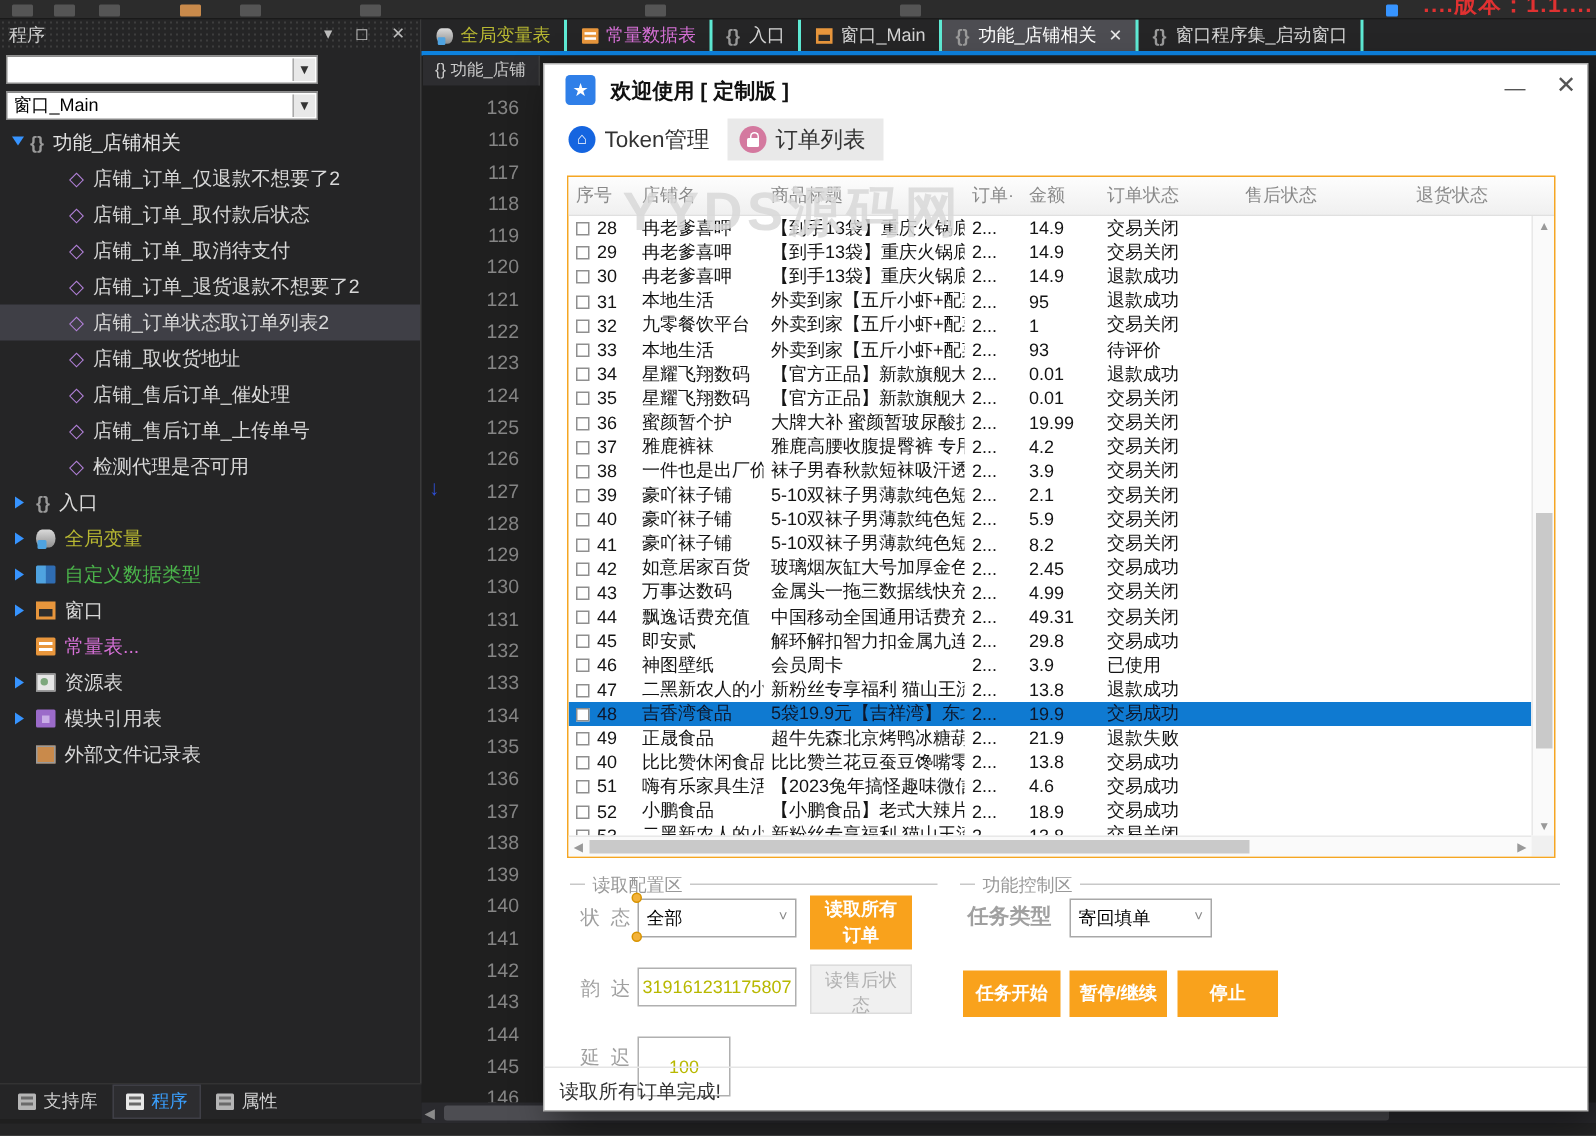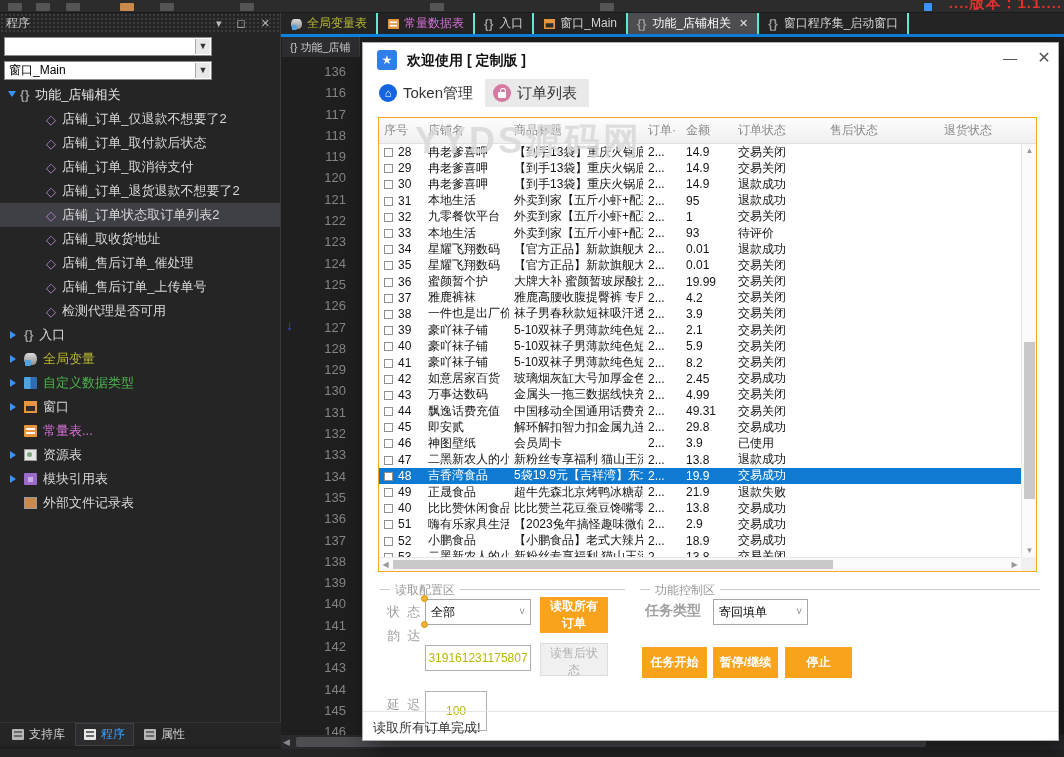--- a/index.html
+++ b/index.html
@@ -88,21 +88,21 @@
   .cir.pink::before{content:"";position:absolute;left:7px;top:4px;width:4px;height:5px;border:1px solid #fff;border-bottom:none;border-radius:3px 3px 0 0;}
 
   .wm{position:absolute;left:52px;top:74px;font-size:36px;font-weight:bold;color:#d9d9d9;letter-spacing:3px;z-index:30;pointer-events:none;opacity:.85;white-space:nowrap;}
 
   .tbl{position:absolute;left:15px;top:74px;width:659px;height:455px;border:1px solid #f5a623;background:#fff;overflow:hidden;}
   .thead{display:flex;height:26px;background:linear-gradient(#fdfdfd,#f0f0f0);border-bottom:1px solid #e0e0e0;color:#8a8a8a;font-size:12px;align-items:center;}
   .thead .hc{padding-left:5px;white-space:nowrap;overflow:hidden;flex:none;}
   .tbody{position:absolute;left:0;top:26px;right:15px;bottom:14px;overflow:hidden;}
   .r{display:flex;height:16.2px;align-items:center;font-size:12px;color:#141414;white-space:nowrap;}
   .r .c{padding-left:5px;overflow:hidden;flex:none;}
-  .r.sel{background:#0f7ad1;color:#ffffff;}
+  .r.sel{background:#0f7ad1;color:#0f172a;}
   .cb{display:inline-block;width:9px;height:9px;border:1px solid #8f8f8f;background:#fff;margin:0 5px 0 0;vertical-align:-1px;flex:none;}
   .vscroll{position:absolute;right:0;top:26px;bottom:14px;width:15px;background:#fafafa;border-left:1px solid #e8e8e8;}
   .vscroll .up,.vscroll .dn{position:absolute;left:0;width:15px;height:13px;color:#999;font-size:8px;text-align:center;line-height:13px;}
   .vscroll .up{top:0;} .vscroll .dn{bottom:0;}
   .vscroll .vthumb{position:absolute;left:2px;width:11px;top:48%;height:38%;background:#c9c9c9;}
   .hscroll{position:absolute;left:0;bottom:0;right:15px;height:14px;background:#fafafa;border-top:1px solid #e8e8e8;}
   .hscroll .lt,.hscroll .rt{position:absolute;top:0;width:13px;height:13px;color:#999;font-size:8px;text-align:center;line-height:13px;}
   .hscroll .lt{left:0;} .hscroll .rt{right:0;}
   .hscroll .hthumb{position:absolute;left:14px;top:2px;width:440px;height:9px;background:#c9c9c9;}
   .tcorner{position:absolute;right:0;bottom:0;width:15px;height:14px;background:#f0f0f0;}
@@ -586,21 +586,21 @@
             <div class="c" style="width: 52px;">13.8</div>
             <div class="c" style="width: 92px;">交易成功</div>
             <div class="c" style="width: 114px;"></div>
             <div class="c" style="width: 80px;"></div>
           </div>
           <div class="r">
             <div class="c" style="width: 44px;"><span class="cb"></span><span>51</span></div>
             <div class="c" style="width: 86px;">嗨有乐家具生活</div>
             <div class="c" style="width: 134px;">【2023兔年搞怪趣味微信...</div>
             <div class="c" style="width: 38px;">2...</div>
-            <div class="c" style="width: 52px;">2.9</div>
+            <div class="c" style="width: 52px;">4.6</div>
             <div class="c" style="width: 92px;">交易成功</div>
             <div class="c" style="width: 114px;"></div>
             <div class="c" style="width: 80px;"></div>
           </div>
           <div class="r">
             <div class="c" style="width: 44px;"><span class="cb"></span><span>52</span></div>
             <div class="c" style="width: 86px;">小鹏食品</div>
             <div class="c" style="width: 134px;">【小鹏食品】老式大辣片8...</div>
             <div class="c" style="width: 38px;">2...</div>
             <div class="c" style="width: 52px;">18.9</div>
@@ -637,21 +637,21 @@
     </div>
     <div class="flabel" style="left:24px;top:560px">状  态</div>
     <div class="hdot" style="left:58px;top:552px"></div>
     <div class="hdot" style="left:58px;top:578px"></div>
     <div class="dsel" style="left:62px;top:556px;width:106px;height:26px">
       <span>全部</span>
       <span class="sarr">˅</span>
     </div>
     <button class="obtn" style="left:177px;top:554px;width:68px;height:36px">读取所有订单</button>
 
-    <div class="flabel" style="left:24px;top:584px">韵  达</div>
+    <div class="flabel" style="left:24px;top:607px">韵  达</div>
     <input class="dinput" style="left: 62px; top: 602px; width: 106px; height: 26px;" value="319161231175807">
     <button class="gbtn" style="left:177px;top:600px;width:68px;height:33px">读售后状态</button>
 
     <div class="flabel" style="left:24px;top:653px">延  迟</div>
     <input class="dinput" style="left: 62px; top: 648px; width: 62px; height: 40px;" value="100">
 
     <div class="grp" style="left:277px;top:546px;width:400px">
       <span class="glabel">功能控制区</span>
     </div>
     <div class="flabel bold" style="left:282px;top:559px">任务类型</div>

